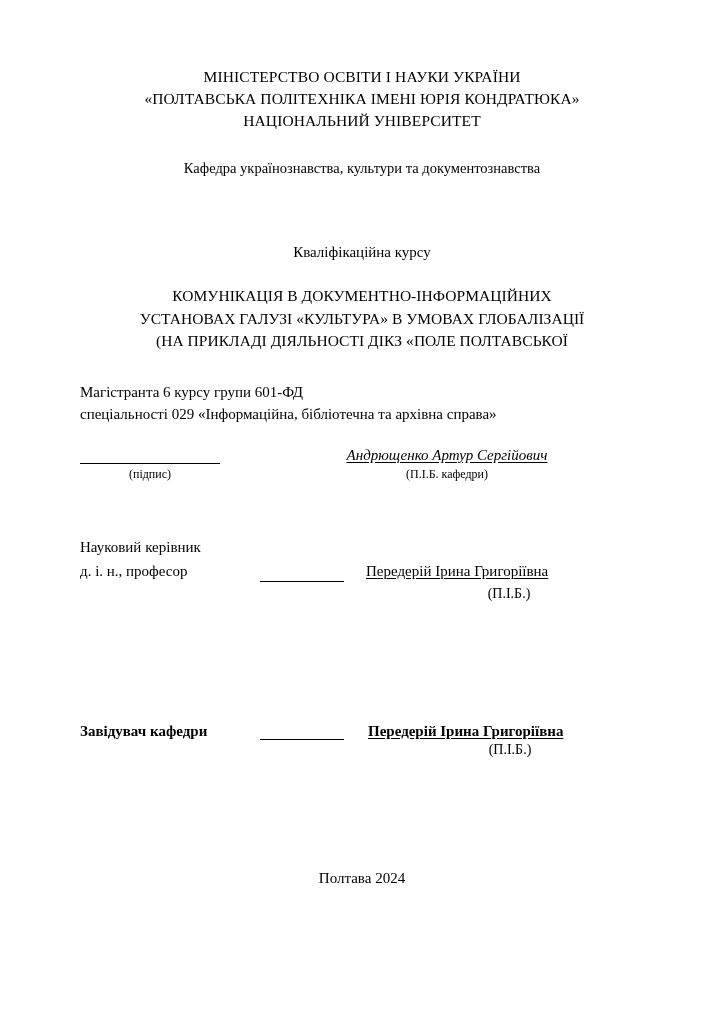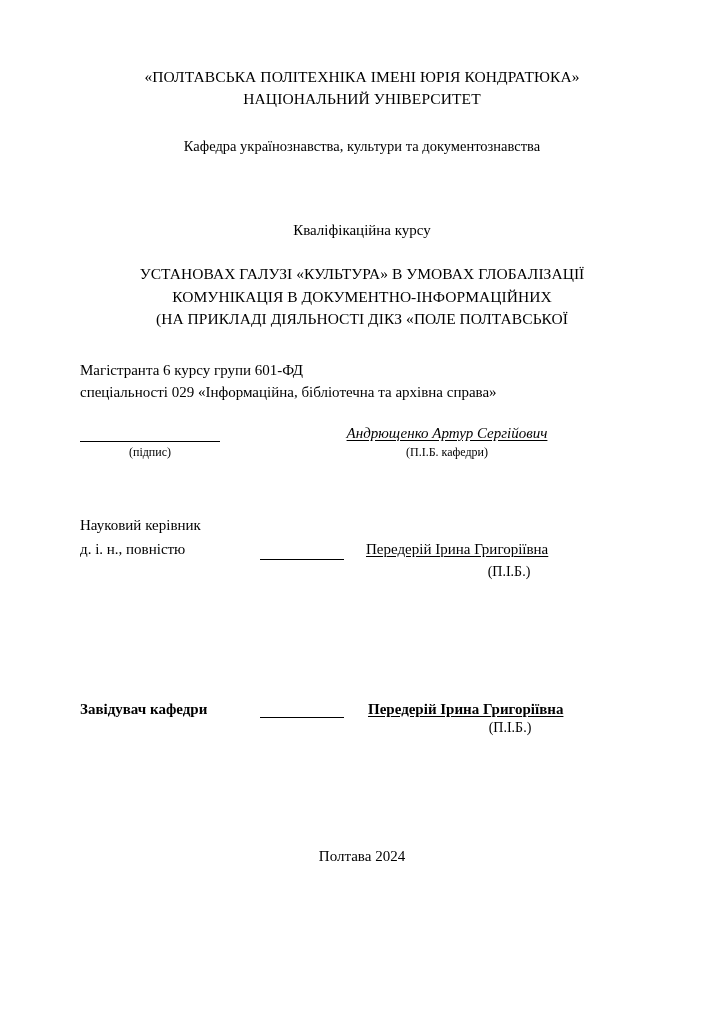--- a/index.html
+++ b/index.html
@@ -157,52 +157,53 @@
     text-align: center;
     font-size: 15px;
   }
 </style>
 </head>
 <body>
 
 <div class="page">
 
   <div class="header-block center">
+    <div>МІНІСТЕРСТВО ОСВІТИ І НАУКИ УКРАЇНИ</div>
     <div>«ПОЛТАВСЬКА ПОЛІТЕХНІКА ІМЕНІ ЮРІЯ КОНДРАТЮКА»</div>
     <div>НАЦІОНАЛЬНИЙ УНІВЕРСИТЕТ</div>
   </div>
 
   <div class="dept center">Кафедра українознавства, культури та документознавства</div>
 
   <div class="qual center">Кваліфікаційна курсу</div>
 
   <div class="title center">
+    <div>КОМУНІКАЦІЯ В ДОКУМЕНТНО-ІНФОРМАЦІЙНИХ</div>
     <div>УСТАНОВАХ ГАЛУЗІ «КУЛЬТУРА» В УМОВАХ ГЛОБАЛІЗАЦІЇ</div>
-    <div>КОМУНІКАЦІЯ В ДОКУМЕНТНО-ІНФОРМАЦІЙНИХ</div>
     <div>(НА ПРИКЛАДІ ДІЯЛЬНОСТІ ДІКЗ «ПОЛЕ ПОЛТАВСЬКОЇ</div>
   </div>
 
   <div class="student-block">
     <div>Магістранта 6 курсу групи 601-ФД</div>
     <div>спеціальності 029 «Інформаційна, бібліотечна та архівна справа»</div>
   </div>
 
   <div class="sign-row">
     <div class="sign-line"></div>
     <div class="sign-name">Андрющенко Артур Сергійович</div>
   </div>
   <div class="sign-caption-row">
     <div class="cap-left">(підпис)</div>
     <div class="cap-right">(П.І.Б. кафедри)</div>
   </div>
 
   <div class="advisor-block">
     <div>Науковий керівник</div>
     <div class="advisor-row">
-      <div class="advisor-role">д. і. н., повністю</div>
+      <div class="advisor-role">д. і. н., професор</div>
       <div class="advisor-dash"></div>
       <div class="advisor-name">Передерій Ірина Григоріївна</div>
     </div>
     <div class="advisor-cap">
       <span>(П.І.Б.)</span>
     </div>
   </div>
 
   <div class="head-block">
     <div class="head-row">

